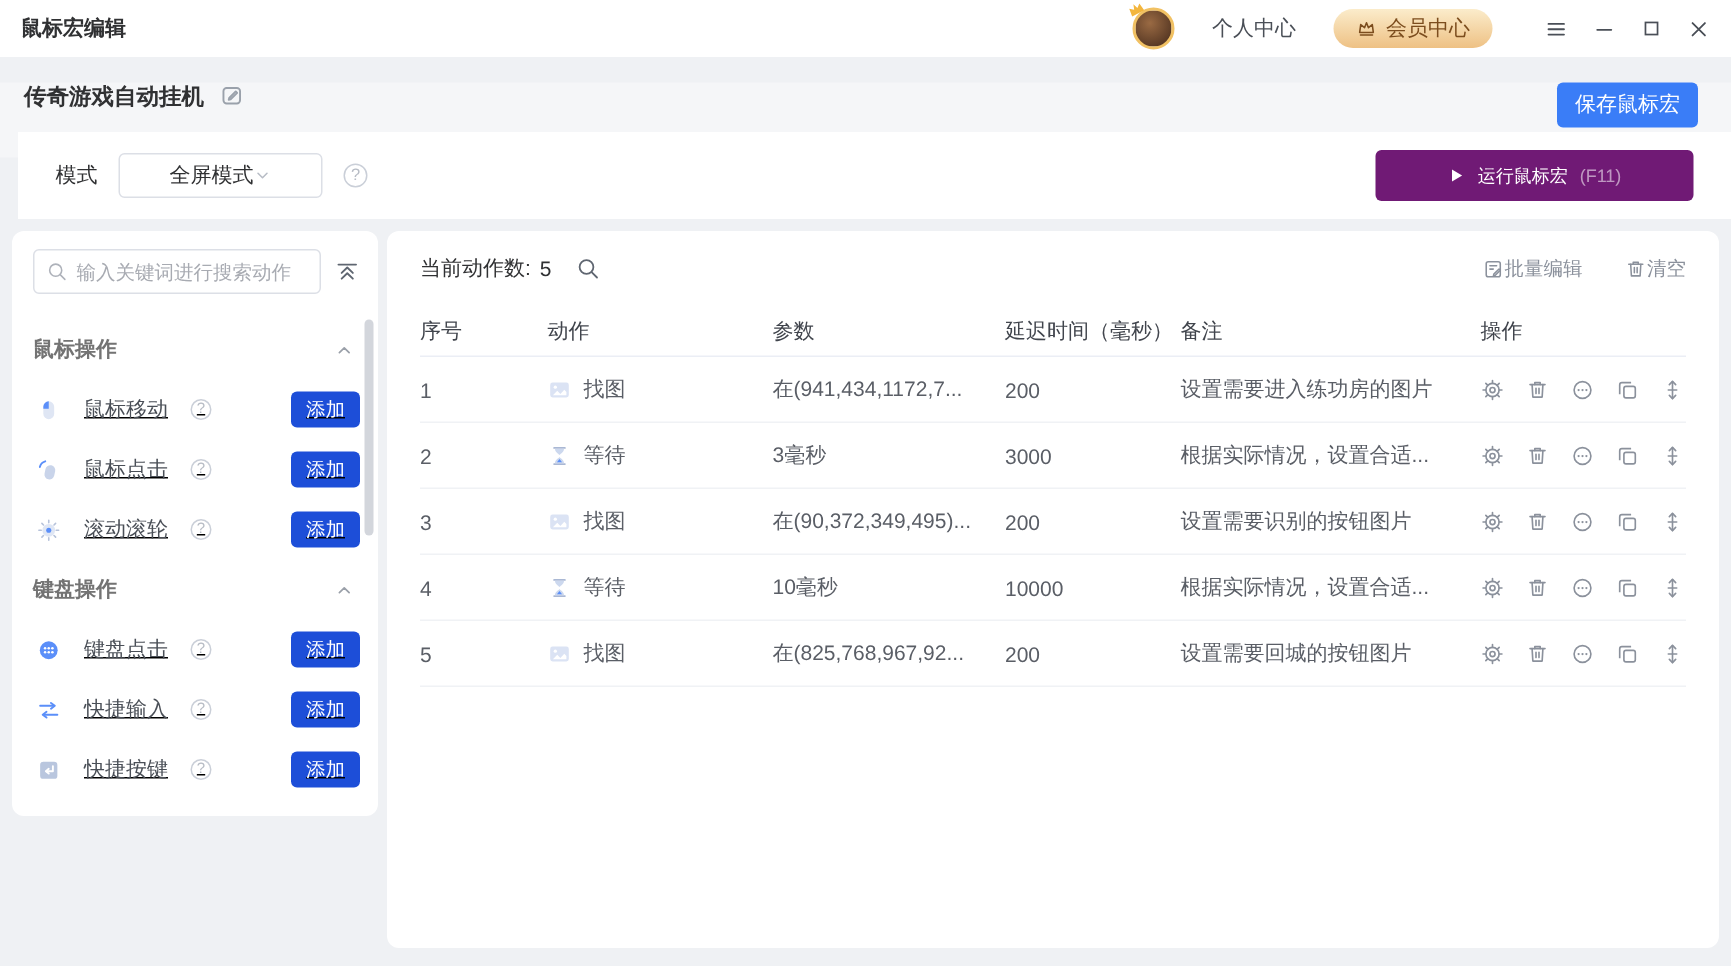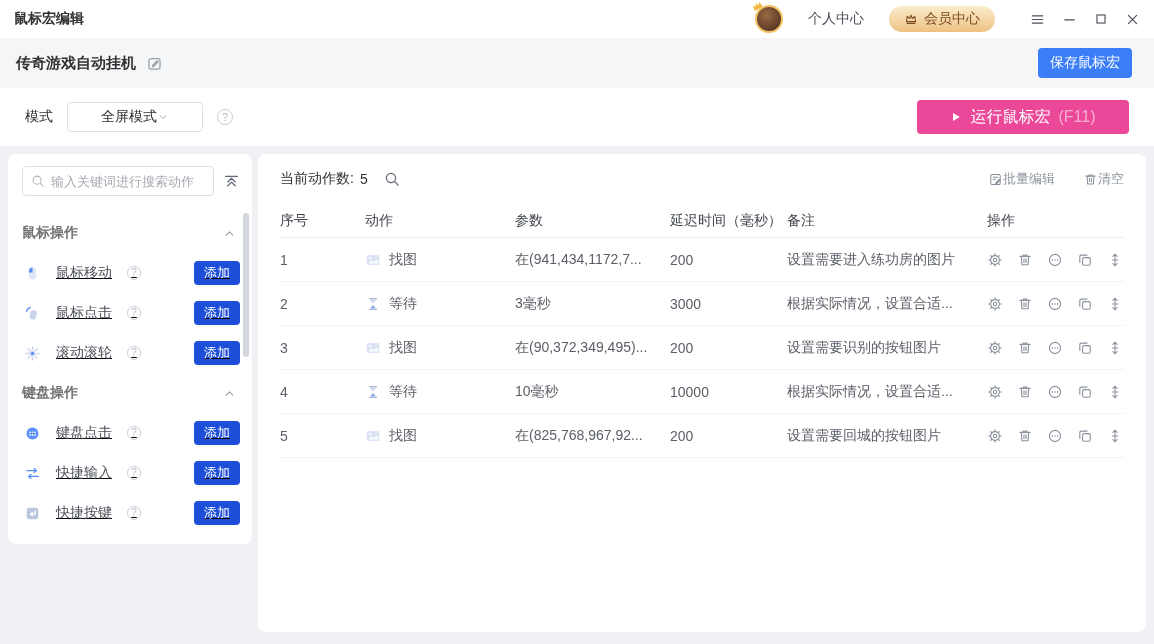--- a/index.html
+++ b/index.html
@@ -16,40 +16,40 @@
     background:radial-gradient(circle at 40% 35%, #9a6a43, #43291a); position:relative; cursor:pointer; }
   .avatar .crown { position:absolute; top:-7px; left:-6px; transform:rotate(-28deg); color:#f3b63e; }
   .user-center { font-size:14px; color:#4a4f57; cursor:pointer; }
   .member-pill { display:flex; align-items:center; gap:6px; height:26px; padding:0 15px;
     border-radius:14px; background:linear-gradient(180deg,#fbeccb,#eec184); color:#7c4d1e;
     font-size:14px; cursor:pointer; }
   .winctl { display:flex; align-items:center; gap:17px; margin-left:10px; color:#4a4f57; }
   .winctl .wbtn { display:flex; cursor:pointer; }
 
   
-  .band2 { position:absolute; top:38px; left:0; right:0; height:50px; background:#f5f6f8;
-    display:flex; align-items:center; padding:0 16px; }
+  .band2 { position:absolute; top:55px; left:0; right:0; height:50px; background:#f5f6f8;
+    display:flex; align-items:flex-start; padding:0 16px; }
   .macro-name { font-size:15px; font-weight:bold; color:#303133; }
   .edit-ic { margin-left:10px; color:#9aa1ab; display:flex; cursor:pointer; }
   .save-btn { margin-left:auto; margin-right:6px; height:30px; padding:0 12px; background:#3a7df7;
     color:#fff; border:none; border-radius:4px; font-size:14px; cursor:pointer; }
 
   
-  .band3 { position:absolute; top:88px; left:0; right:0; height:58px; background:#fff;
+  .band3 { position:absolute; top:88px; left:12px; right:0; height:58px; background:#fff;
     display:flex; align-items:center; padding:0 25px; }
   .mode-label { font-size:14px; color:#303133; margin-right:14px; }
   .select { width:136px; height:30px; border:1px solid #dcdfe6; border-radius:4px; background:#fff;
     display:flex; align-items:center; justify-content:center; padding:0 10px;
     font-size:14px; color:#303133; cursor:pointer; }
   .select .chev { color:#b8bdc6; display:flex; }
   .help { width:16px; height:16px; border:1px solid #cacfd8; border-radius:50%; color:#b7bcc5;
     font-size:11px; line-height:1; display:flex; align-items:center; justify-content:center;
     margin-left:14px; cursor:pointer; }
-  .run-btn { margin-left:auto; width:212px; height:34px; background:#ec4899; border:none;
-    border-radius:4px; color:#fff; font-size:16px; display:flex; align-items:center;
+  .run-btn { margin-left:auto; width:212px; height:34px; background:#701a75; border:none;
+    border-radius:4px; color:#fff; font-size:12px; display:flex; align-items:center;
     justify-content:center; gap:8px; cursor:pointer; }
   .run-btn .hotkey { color:rgba(255,255,255,.55); }
 
   
   .content { position:absolute; top:146px; left:0; right:0; bottom:0; background:#eff1f4; }
 
   .sidebar { position:absolute; left:8px; top:8px; width:244px; height:390px; background:#fff;
     border-radius:8px; padding:12px 12px 0 14px; overflow:hidden; }
   .search-row { display:flex; align-items:center; gap:9px; }
   .search-box { flex:1; height:30px; border:1px solid #dcdfe6; border-radius:4px;

